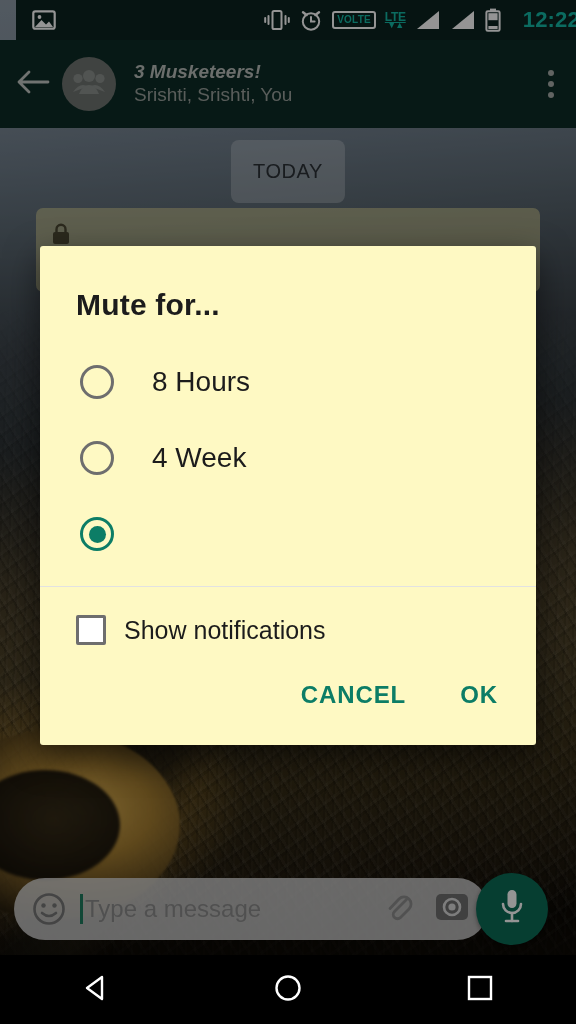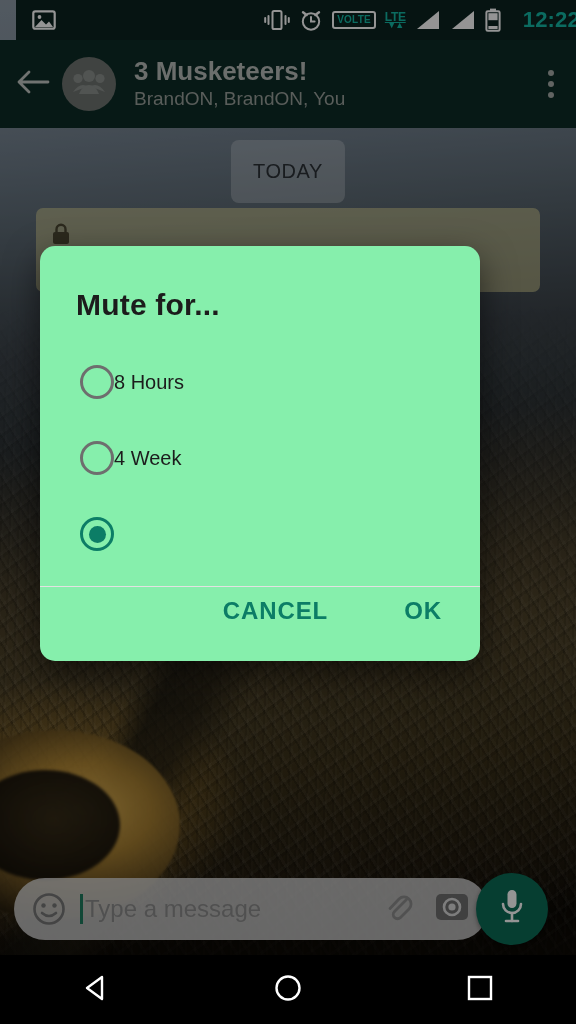--- a/index.html
+++ b/index.html
@@ -88,21 +88,21 @@
     z-index:35;
   }
   #back-btn{width:54px;margin-left:6px;display:flex;align-items:center;justify-content:center;cursor:pointer;}
   #avatar{
     width:54px;height:54px;border-radius:50%;
     background:#6f7471;
     display:flex;align-items:center;justify-content:center;
     flex:0 0 auto;margin-left:2px;
   }
   #titles{margin-left:18px;display:flex;flex-direction:column;justify-content:center;min-width:0;}
-  #chat-title{color:#b9bdba;font-size:26px;font-weight:700;line-height:1.12;white-space:nowrap;}
+  #chat-title{color:#b9bdba;font-size:19px;font-weight:700;line-height:1.12;white-space:nowrap;font-style:italic;}
   #chat-sub{color:#9aa09c;font-size:19px;line-height:1.2;margin-top:2px;white-space:nowrap;}
   #overflow-btn{
     margin-left:auto;margin-right:22px;
     display:flex;flex-direction:column;gap:5px;align-items:center;cursor:pointer;
   }
   .dot{width:6px;height:6px;border-radius:50%;background:#a7aca9;}
 
   
   #chatbody{position:absolute;left:0;top:128px;width:576px;height:735px;z-index:20;}
   #today-chip{
@@ -158,23 +158,23 @@
     display:flex;align-items:center;justify-content:space-around;
   }
   .nav-btn{width:90px;height:69px;display:flex;align-items:center;justify-content:center;cursor:pointer;}
 
   
   #scrim{
     position:absolute;left:0;top:0;width:576px;height:955px;
     background:rgba(0,0,0,.42);z-index:50;
   }
   #dialog{
-    position:absolute;left:40px;top:246px;width:440px;
-    background:#86efac;
-    border-radius:15px;
+    position:absolute;left:40px;top:246px;width:496px;
+    background:#fef9c3;
+    border-radius:3px;
     z-index:60;
     box-shadow:0 12px 34px rgba(0,0,0,.55);
     overflow:hidden;
   }
   #dialog-title{
     font-size:30px;font-weight:700;color:#1c1c1c;
     padding:42px 0 0 36px;letter-spacing:.2px;
   }
   #options{padding:22px 0 14px 0;}
   .option-row{
@@ -182,37 +182,37 @@
     height:76px;padding-left:40px;cursor:pointer;
   }
   .radio{
     width:34px;height:34px;border-radius:50%;
     border:3px solid #6e6e6e;box-sizing:border-box;
     flex:0 0 auto;
     display:flex;align-items:center;justify-content:center;
   }
   .radio.sel{border-color:#0c7d66;}
   .radio-dot{width:17px;height:17px;border-radius:50%;background:#0c7d66;}
-  .option-label{font-size:20px;color:#1c1c1c;}
+  .option-label{margin-left:38px;font-size:28px;color:#1c1c1c;}
 
   #divider{height:1px;background:#e2e2e2;margin:0;}
 
   #checkbox-row{
     display:flex;align-items:center;
     padding:28px 0 26px 36px;cursor:pointer;
   }
   .checkbox{
     width:30px;height:30px;border:3px solid #6e6e6e;border-radius:2px;
     box-sizing:border-box;flex:0 0 auto;background:#fff;
   }
   #checkbox-label{margin-left:18px;font-size:25px;color:#1c1c1c;}
 
   #actions{
     display:flex;align-items:flex-end;justify-content:flex-end;
-    padding:0 32px 26px 0;gap:64px;
+    padding:0 32px 26px 0;gap:42px;
   }
   .action-btn{
     color:#0c7d66;font-size:24px;font-weight:700;letter-spacing:.9px;
     cursor:pointer;padding:10px 6px;
   }
 </style>
 </head>
 <body>
 
 <div id="wallpaper">
@@ -286,21 +286,21 @@
         <circle cx="7" cy="11.5" r="4.6" fill="#8c918e"></circle>
         <circle cx="29" cy="11.5" r="4.6" fill="#8c918e"></circle>
         <path d="M2 25 q5 -7 10 -7 q2.5 0 4.5 1.6" fill="#8c918e"></path>
         <path d="M34 25 q-5 -7 -10 -7 q-2.5 0 -4.5 1.6" fill="#8c918e"></path>
         <path d="M8 27 q3.5 -9 10 -9 q6.5 0 10 9 z" fill="#8c918e"></path>
       </svg>
     </span>
   </div>
   <div id="titles">
     <div id="chat-title">3 Musketeers!</div>
-    <div id="chat-sub">BrandON, BrandON, You</div>
+    <div id="chat-sub">Srishti, Srishti, You</div>
   </div>
   <div id="overflow-btn">
     <span class="dot"></span>
     <span class="dot"></span>
     <span class="dot"></span>
   </div>
 </div>
 
 <div id="statusbar">
   <div id="sb-left">
@@ -377,20 +377,24 @@
     <div class="option-row">
       <span class="radio sel">
         <span class="radio-dot"></span>
       </span>
     </div>
 
   </div>
 
   <div id="divider"></div>
 
+  <div id="checkbox-row">
+    <span class="checkbox"></span>
+    <span id="checkbox-label">Show notifications</span>
+  </div>
 
   <div id="actions">
     <span class="action-btn">CANCEL</span>
     <span class="action-btn">OK</span>
   </div>
 </div>
 
 <div id="navbar">
   <div class="nav-btn">
     <span>

